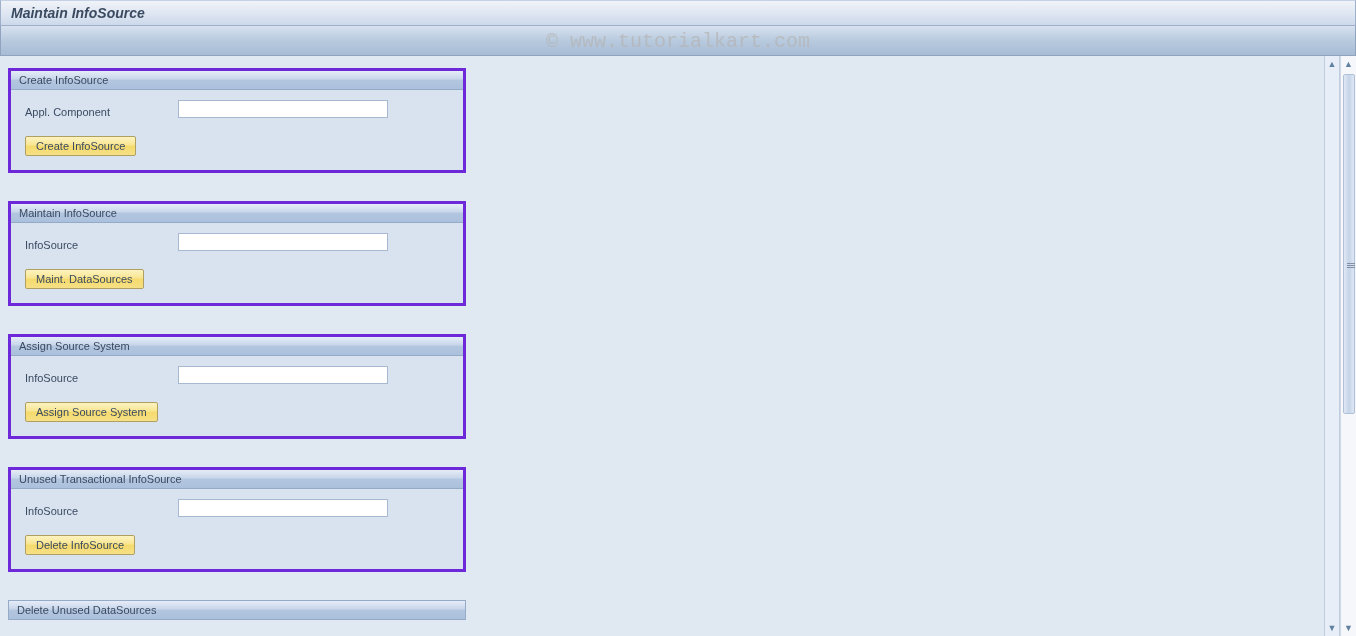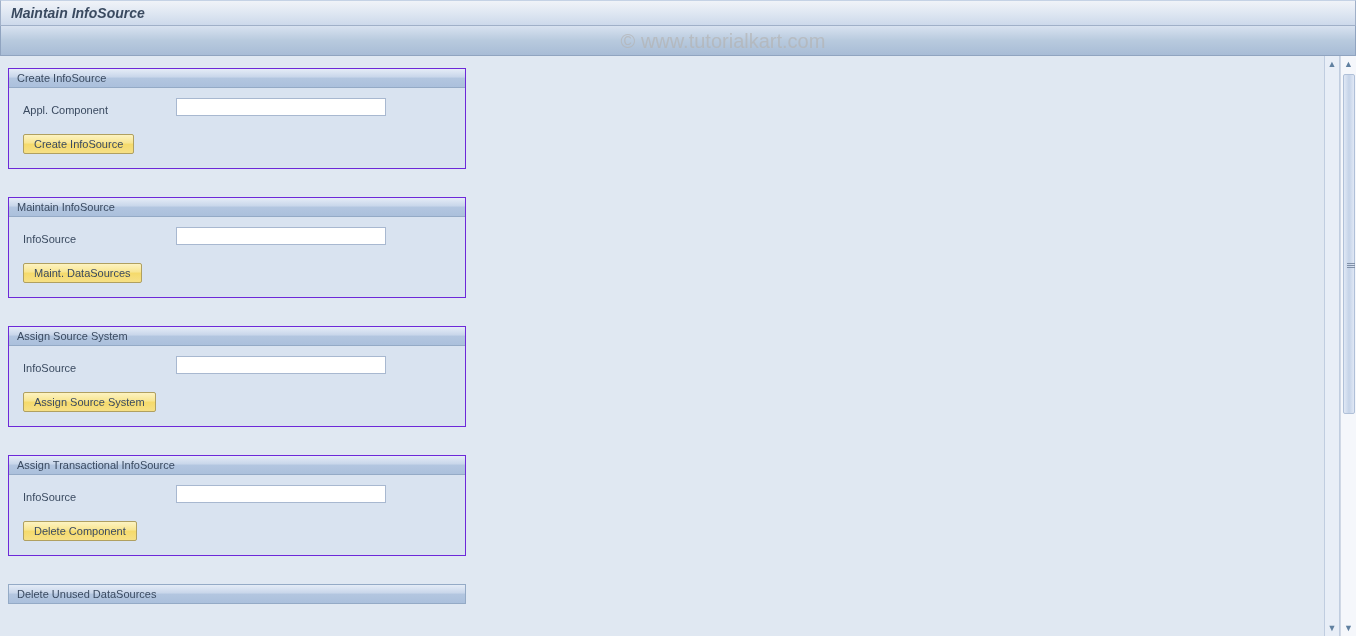--- a/index.html
+++ b/index.html
@@ -39,41 +39,40 @@
       height: 30px;
       position: relative;
     }
     .watermark {
       position: absolute;
       top: 50%;
       left: 50%;
       transform: translate(-50%, -50%);
       color: rgba(180, 180, 180, 0.7);
       font-size: 20px;
-      font-family: Liberation Sans, sans-serif;
+      font-family: Liberation Mono, monospace;
       white-space: nowrap;
       pointer-events: none;
       z-index: 100;
-      margin-left: 45px;
     }
     .content-wrapper {
       position: relative;
       height: calc(636px - 56px);
       display: flex;
     }
     .content-area {
       flex: 1;
       background: #e0e8f2;
       padding: 12px 8px;
       overflow-y: hidden;
       position: relative;
     }
     .panel {
       width: 458px;
-      border: 1px solid #6d28d9;
+      border: 3px solid #6d28d9;
       background: #d9e3f0;
       margin-bottom: 28px;
     }
     .panel-header {
       background: linear-gradient(to bottom, #e5ecf7 0%, #c8d6ea 45%, #b3c6e0 50%, #abc0dc 100%);
       border-bottom: 1px solid #94aac6;
       padding: 3px 8px;
       font-size: 11px;
       color: #3a4a60;
     }
@@ -211,27 +210,27 @@
       <div class="panel-body">
         <div class="form-row">
           <label class="form-label">InfoSource</label>
           <input class="form-input" type="text" value="" style="">
         </div>
         <button class="panel-button">Assign Source System</button>
       </div>
     </div>
 
     <div class="panel">
-      <div class="panel-header">Assign Transactional InfoSource</div>
+      <div class="panel-header">Unused Transactional InfoSource</div>
       <div class="panel-body">
         <div class="form-row">
           <label class="form-label">InfoSource</label>
           <input class="form-input" type="text" value="" style="">
         </div>
-        <button class="panel-button">Delete Component</button>
+        <button class="panel-button">Delete InfoSource</button>
       </div>
     </div>
 
     <div class="panel-cutoff">
       <div class="panel-header">Delete Unused DataSources</div>
     </div>
 
   </div>
 
   <div class="scroll-area">

